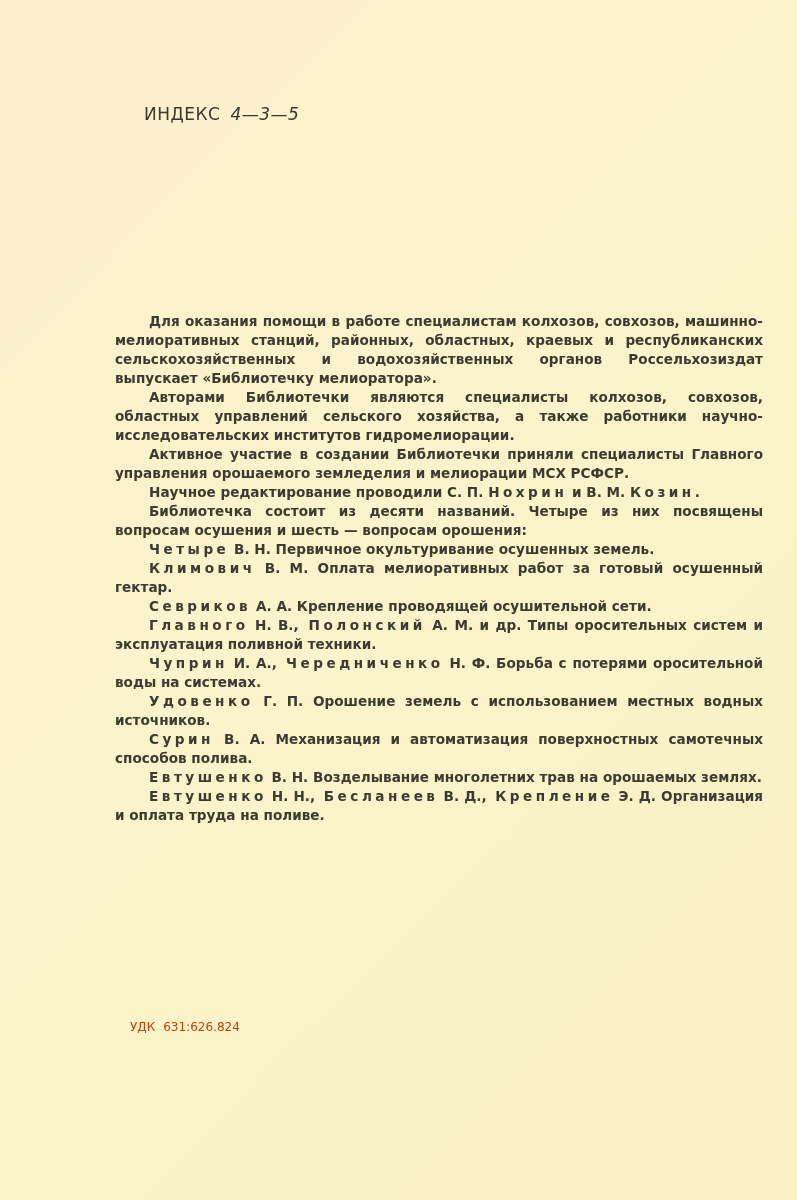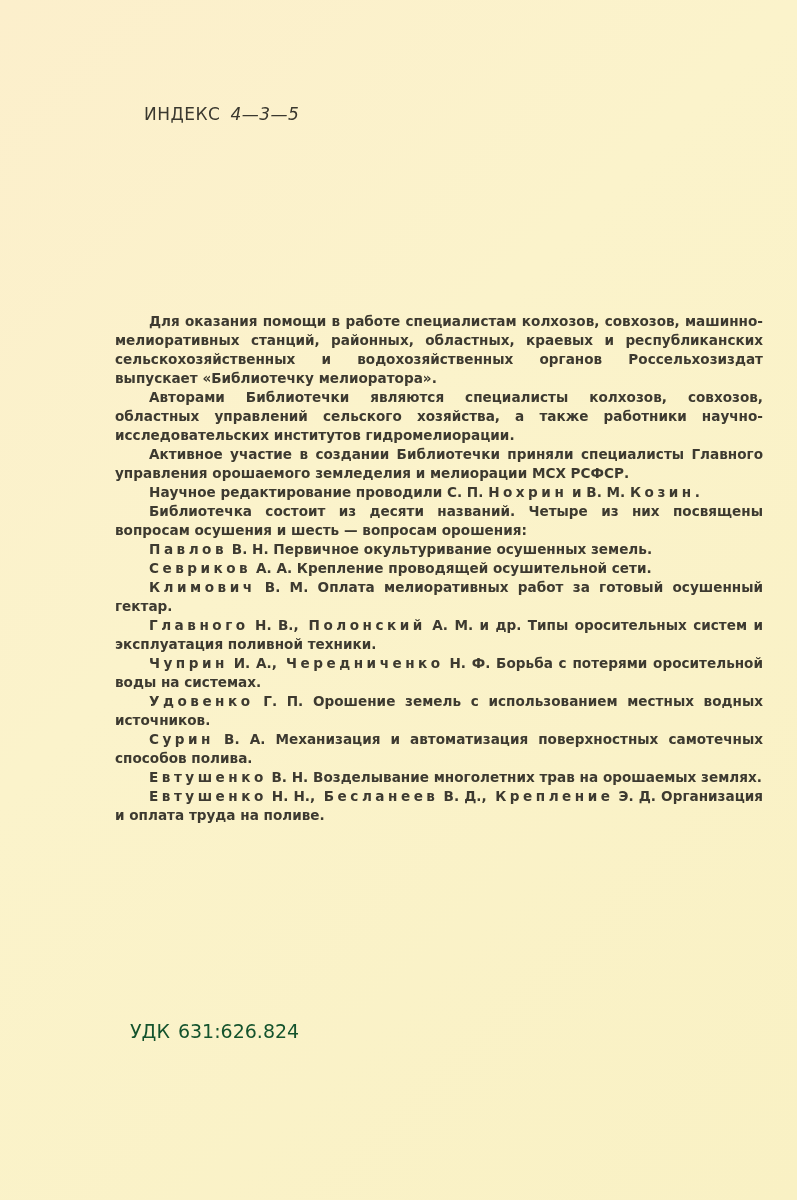--- a/index.html
+++ b/index.html
@@ -17,42 +17,42 @@
     }
     .index .num { margin-left: 10px; font-style: italic; }
     .body-text {
       position: absolute; left: 115px; top: 312px; width: 648px;
       font-size: 13.6px; line-height: 19px; color: #3d3a30; font-weight: bold;
     }
     .p { text-indent: 34px; text-align: justify; text-align-last: left; margin: 0; }
     .sp { letter-spacing: 3.5px; }
     .udk {
       position: absolute; left: 130px; top: 1020px;
-      font-size: 19px; color: #14532d;
+      font-size: 12px; color: #c2410c;
     }
     .udk .code { margin-left: 8px; }
   </style>
 </head>
 <body>
 
 <div class="index">
   <span>ИНДЕКС</span><span class="num">4—3—5</span>
 </div>
 
 <div class="body-text">
   <p class="p">Для оказания помощи в работе специалистам колхозов, совхозов, машинно-мелиоративных станций, районных, областных, краевых и республиканских сельскохозяйственных и водохозяйственных органов Россельхозиздат выпускает «Библиотечку мелиоратора».</p>
   <p class="p">Авторами Библиотечки являются специалисты колхозов, совхозов, областных управлений сельского хозяйства, а также работники научно-исследовательских институтов гидромелиорации.</p>
   <p class="p">Активное участие в создании Библиотечки приняли специалисты Главного управления орошаемого земледелия и мелиорации МСХ РСФСР.</p>
   <p class="p"><span>Научное редактирование проводили С. П. </span><span class="sp">Нохрин</span><span> и В. М. </span><span class="sp">Козин</span><span>.</span></p>
   <p class="p">Библиотечка состоит из десяти названий. Четыре из них посвящены вопросам осушения и шесть — вопросам орошения:</p>
 
   <div>
-    <p class="p"><span class="sp">Павлов</span><span> В. Н.</span><span> Первичное окультуривание осушенных земель.</span></p>
+    <p class="p"><span class="sp">Четыре</span><span> В. Н.</span><span> Первичное окультуривание осушенных земель.</span></p>
+    <p class="p"><span class="sp">Климович</span><span> В. М.</span><span> Оплата мелиоративных работ за готовый осушенный гектар.</span></p>
     <p class="p"><span class="sp">Севриков</span><span> А. А.</span><span> Крепление проводящей осушительной сети.</span></p>
-    <p class="p"><span class="sp">Климович</span><span> В. М.</span><span> Оплата мелиоративных работ за готовый осушенный гектар.</span></p>
     <p class="p"><span class="sp">Главного</span><span> Н. В.,</span><span class="sp"> Полонский</span><span> А. М. и др.</span><span> Типы оросительных систем и эксплуатация поливной техники.</span></p>
     <p class="p"><span class="sp">Чуприн</span><span> И. А.,</span><span class="sp"> Чередниченко</span><span> Н. Ф.</span><span> Борьба с потерями оросительной воды на системах.</span></p>
     <p class="p"><span class="sp">Удовенко</span><span> Г. П.</span><span> Орошение земель с использованием местных водных источников.</span></p>
     <p class="p"><span class="sp">Сурин</span><span> В. А.</span><span> Механизация и автоматизация поверхностных самотечных способов полива.</span></p>
     <p class="p"><span class="sp">Евтушенко</span><span> В. Н.</span><span> Возделывание многолетних трав на орошаемых землях.</span></p>
     <p class="p"><span class="sp">Евтушенко</span><span> Н. Н.,</span><span class="sp"> Бесланеев</span><span> В. Д.,</span><span class="sp"> Крепление</span><span> Э. Д.</span><span> Организация и оплата труда на поливе.</span></p>
   </div>
 </div>
 
 <div class="udk">

